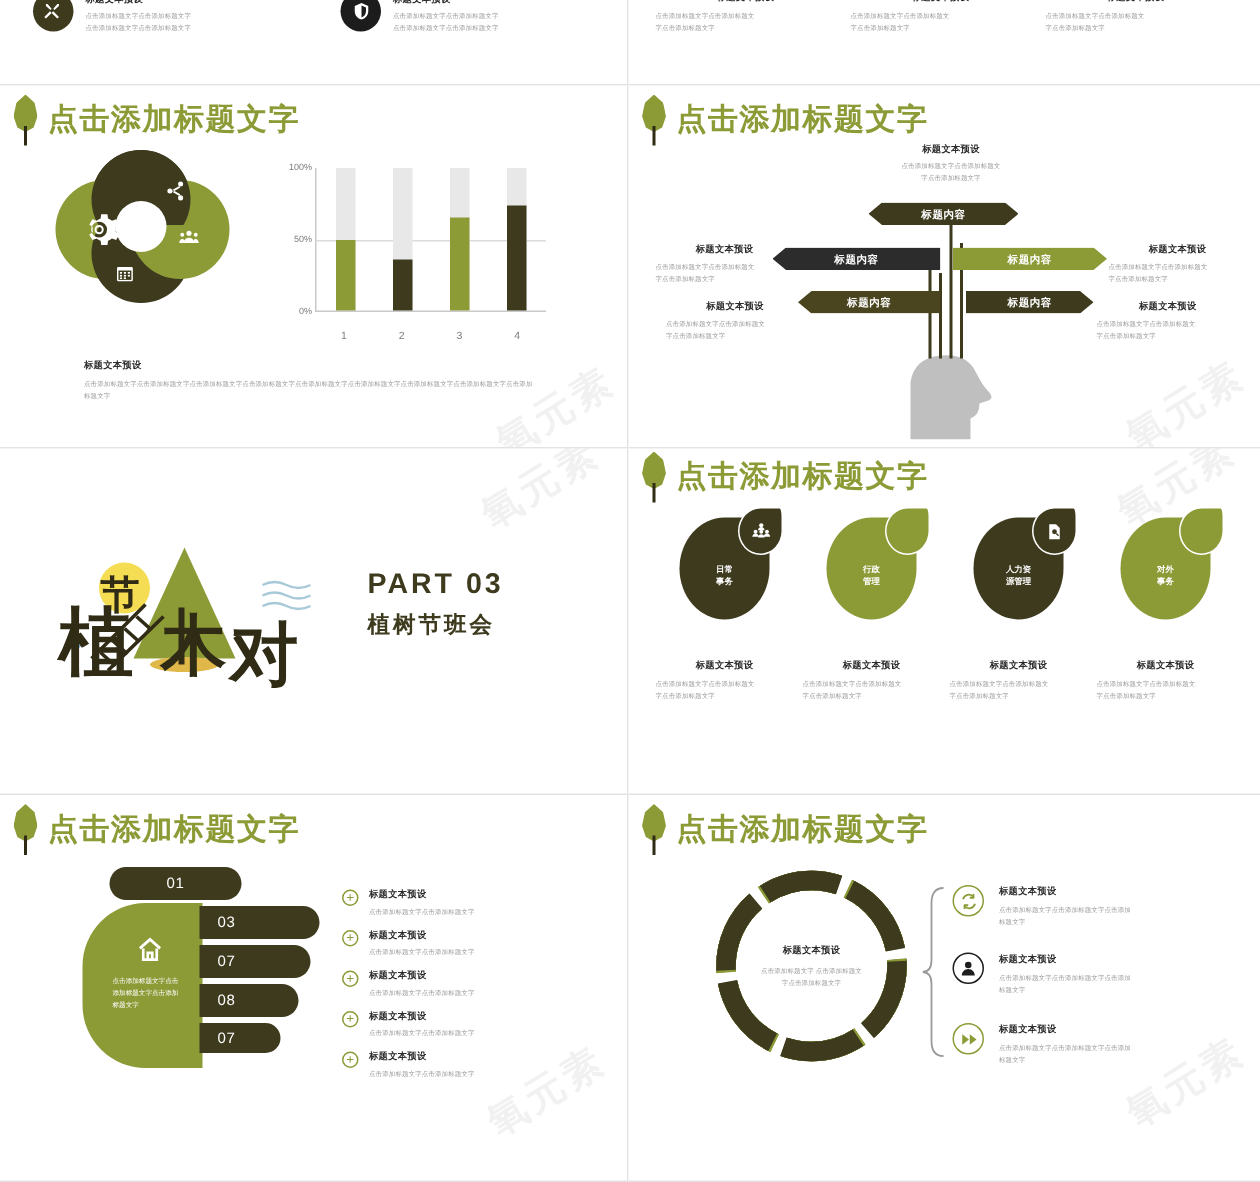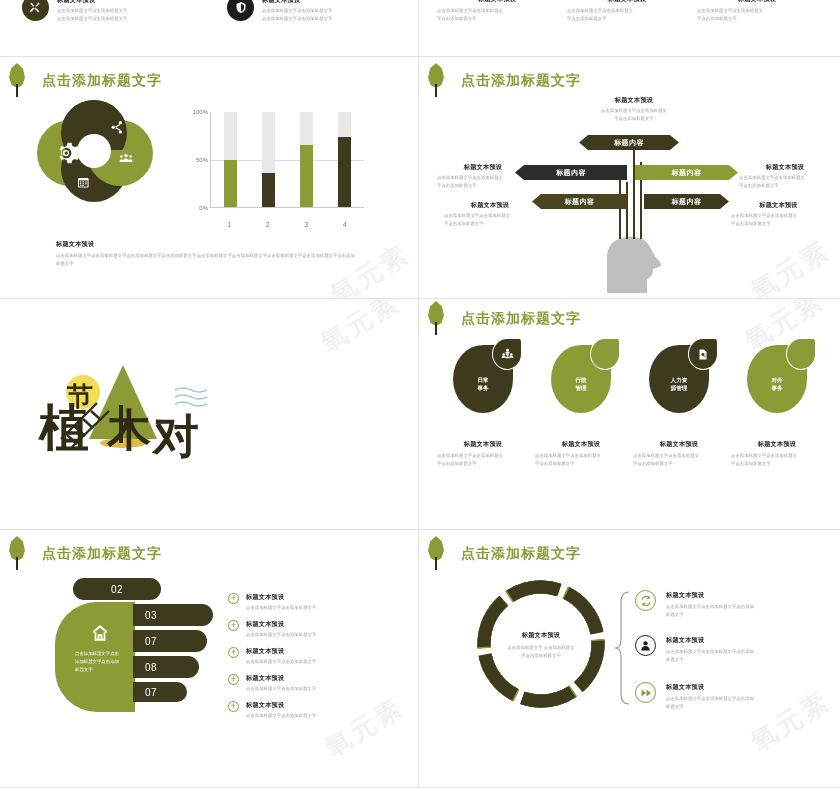--- a/index.html
+++ b/index.html
@@ -34,22 +34,22 @@
     width: 16px; height: 25px;
     background: #8d9b37;
     border-radius: 50% 50% 45% 45% / 62% 62% 38% 38%;
     clip-path: polygon(50% 0%, 88% 22%, 100% 58%, 84% 88%, 50% 100%, 16% 88%, 0% 58%, 12% 22%);
   }
   .leaf .stem {
     position: absolute; top: 21px; left: 8px;
     width: 2px; height: 13px; background: #302b15;
   }
   .hdr-title {
-    font-size: 14px; font-weight: 700; color: #8d9b37;
-    letter-spacing: 1px; margin-left: 16px; line-height: 1;
+    font-size: 20px; font-weight: 700; color: #8d9b37;
+    letter-spacing: 1px; margin-left: 6px; line-height: 1;
   }
 
   
   .ttl { font-size: 6.2px; font-weight: 700; color: #2b2b2b; line-height: 1.5; letter-spacing: .2px; }
   .body { font-size: 4.3px; color: #9a9a9a; line-height: 1.7; letter-spacing: .1px; }
 
   
   .ic-circle {
     width: 27px; height: 27px; border-radius: 50%;
     display: flex; align-items: center; justify-content: center;
@@ -382,20 +382,24 @@
 
       <path d="M28 76 q4 6 0 9 q-4 -3 0 -9" fill="#7fb8d8"></path>
 
       <g fill="#302b15" font-family="'Liberation Serif', 'DejaVu Serif', serif" font-weight="700">
         <text x="14" y="98" font-size="50">植</text>
         <text x="42" y="58" font-size="26">节</text>
         <text x="82" y="98" font-size="44">木</text>
         <text x="128" y="105" font-size="46">对</text>
       </g>
     </svg>
+    <div style="position:absolute; left:245px; top:80px;">
+      <div class="part-no">PART 03</div>
+      <div class="part-sub">植树节班会</div>
+    </div>
     <div class="wm" style="right:14px; top:6px;">氧元素</div>
   </div>
 
   <div class="slide col2">
     <div class="hdr" style="left:8px; top:2px;">
       <div class="leaf">
         <div class="blade"></div>
           <div class="stem"></div>
       </div>
       <div class="hdr-title">点击添加标题文字</div>
@@ -479,21 +483,21 @@
       <div class="leaf">
         <div class="blade"></div>
           <div class="stem"></div>
       </div>
       <div class="hdr-title">点击添加标题文字</div>
     </div>
 
     <div class="hand">
 
       <div class="finger" style="left:18px; top:0px; width:88px; height:22px; border-radius:16px; justify-content:center;">
-        <span>02</span>
+        <span>01</span>
       </div>
 
       <div class="palm" style="left:0px; top:24px; width:80px; height:110px; border-radius:42px 0 0 42px;"></div>
       <div style="position:absolute; left:36px; top:46px; width:14px; height:14px;">
         <svg width="18" height="18" viewBox="0 0 24 24" fill="none" stroke="#fff" stroke-width="2.4">
           <path d="M3 11 L12 3 L21 11"></path>
             <path d="M6 11 V21 H18 V11"></path>
             <path d="M10 21 V15 H14 V21"></path>
         </svg>
       </div>

